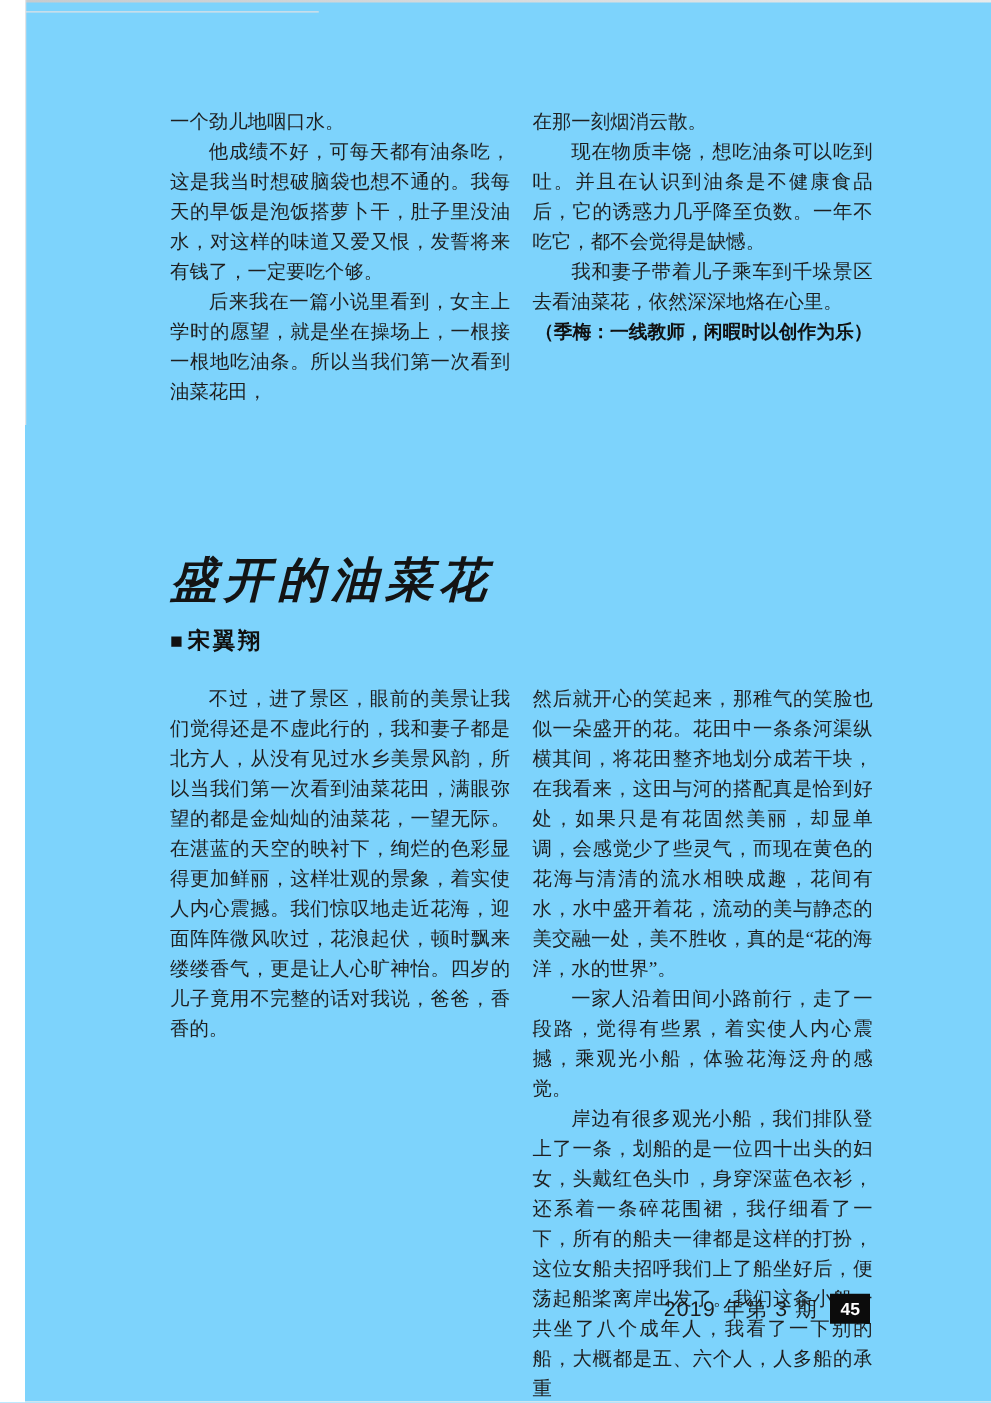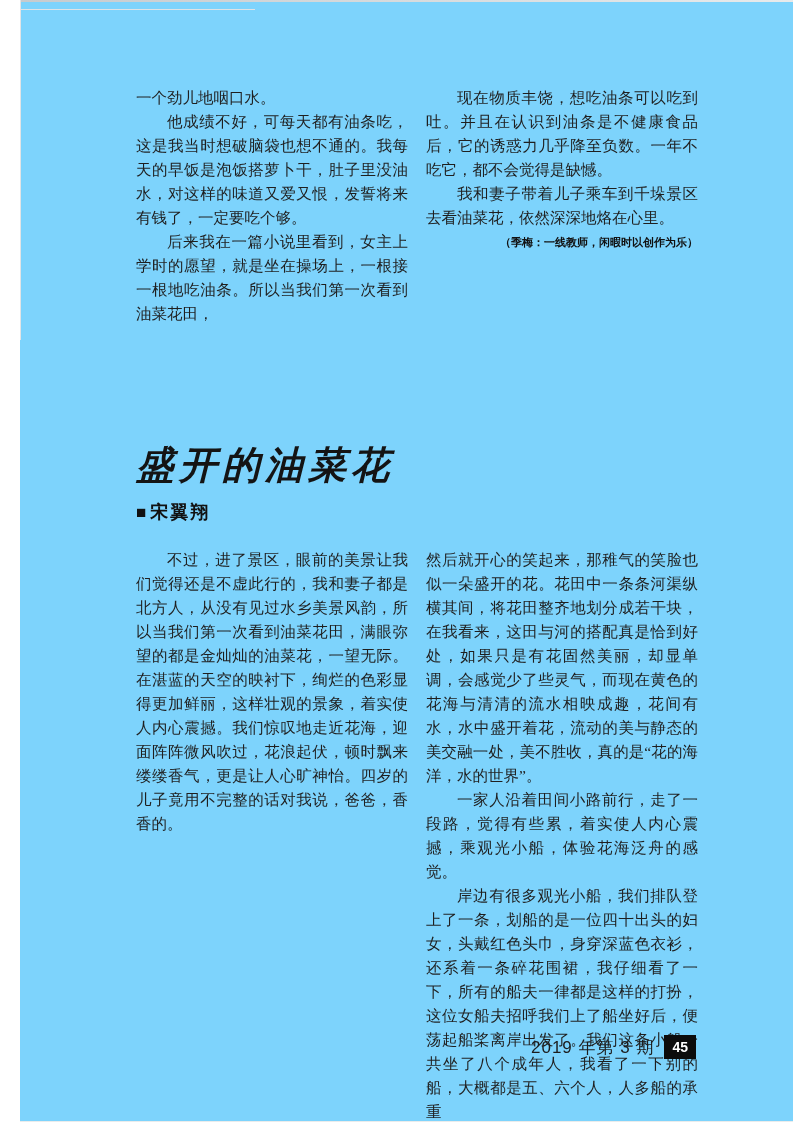--- a/index.html
+++ b/index.html
@@ -16,21 +16,21 @@
   .edge-bottom{position:absolute;bottom:0;left:0;width:100%;height:1px;background:#eaecec;}
 
   .columns{position:absolute;left:116px;width:562px;display:flex;gap:18px;}
   .top-cols{top:86px;}
   .main-cols{top:548px;}
   .col{width:272px;text-align:justify;font-size:15.5px;line-height:24px;}
   .col p{margin:0;}
   .para{text-indent:2em;}
   .cont{text-indent:0;}
   .byline{
-    margin-top:24px;text-align:right;font-weight:bold;font-size:11px;
+    margin-top:24px;text-align:right;font-weight:bold;font-size:15px;
     font-family:"Liberation Sans","DejaVu Sans",sans-serif;color:#111;
   }
   .article-header{position:absolute;top:442px;left:116px;width:562px;text-align:left;}
   .title{
     margin:0;font-size:38px;line-height:46px;font-weight:bold;font-style:italic;
     letter-spacing:5px;color:#141414;
   }
   .author{
     margin-top:12px;font-size:18px;font-weight:bold;letter-spacing:2px;
     font-family:"Liberation Sans","DejaVu Sans",sans-serif;color:#111;
@@ -55,20 +55,21 @@
   <div class="edge-left"></div>
   <div class="edge-bottom"></div>
 
   <section class="columns top-cols">
     <div class="col">
       <p class="cont">一个劲儿地咽口水。</p>
       <p class="para">他成绩不好，可每天都有油条吃，这是我当时想破脑袋也想不通的。我每天的早饭是泡饭搭萝卜干，肚子里没油水，对这样的味道又爱又恨，发誓将来有钱了，一定要吃个够。</p>
       <p class="para">后来我在一篇小说里看到，女主上学时的愿望，就是坐在操场上，一根接一根地吃油条。所以当我们第一次看到油菜花田，</p>
     </div>
     <div class="col">
+      <p class="cont">在那一刻烟消云散。</p>
       <p class="para">现在物质丰饶，想吃油条可以吃到吐。并且在认识到油条是不健康食品后，它的诱惑力几乎降至负数。一年不吃它，都不会觉得是缺憾。</p>
       <p class="para">我和妻子带着儿子乘车到千垛景区去看油菜花，依然深深地烙在心里。</p>
       <p class="byline">（季梅：一线教师，闲暇时以创作为乐）</p>
     </div>
   </section>
 
   <header class="article-header">
     <h1 class="title">盛开的油菜花</h1>
     <div class="author">
       <span class="square">■</span><span>宋翼翔</span>

